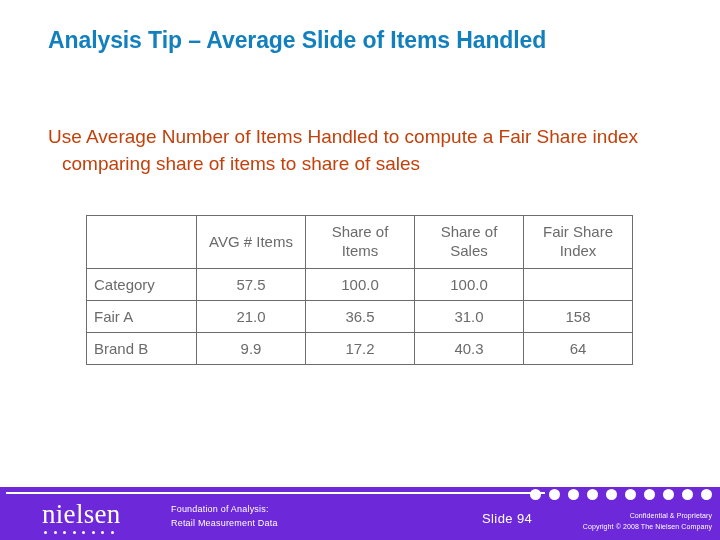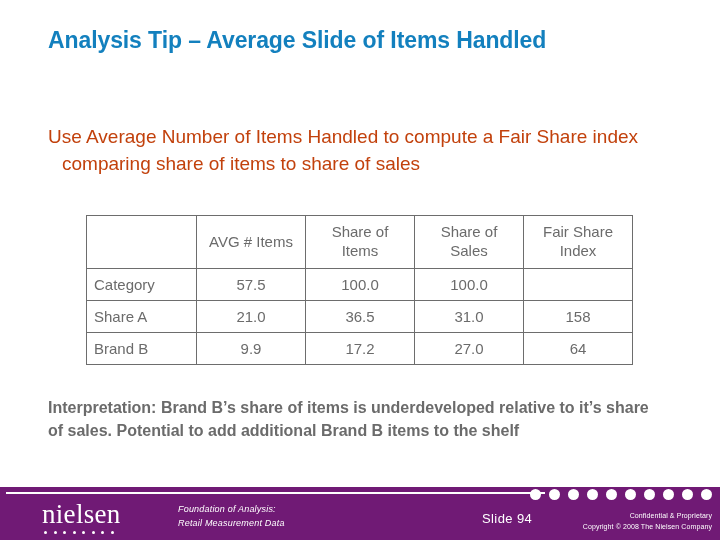--- a/index.html
+++ b/index.html
@@ -105,21 +105,21 @@
     line-height: 1.44;
   }
 
   
   .footer {
     position: absolute;
     left: 0;
     right: 0;
     bottom: 0;
     height: 53px;
-    background: #701a75;
+    background: #6d28d9;
   }
   .footer-rule {
     position: absolute;
     left: 6px;
     top: 5px;
     width: 539px;
     height: 2px;
     background: #ffffff;
   }
   .footer-dots {
@@ -159,27 +159,26 @@
   }
   .logo-dots .ldot {
     width: 3px;
     height: 3px;
     border-radius: 50%;
     background: #ffffff;
   }
 
   .footer-center-left {
     position: absolute;
-    left: 178px;
+    left: 171px;
     top: 16px;
     color: #ffffff;
     font-size: 9px;
     line-height: 1.5;
     letter-spacing: 0.2px;
-    font-style: italic;
   }
   .footer-slide {
     position: absolute;
     left: 482px;
     top: 24px;
     color: #ffffff;
     font-size: 13px;
     letter-spacing: 0.4px;
   }
   .footer-right {
@@ -221,37 +220,36 @@
     </thead>
     <tbody>
       <tr>
         <td class="rowlabel">Category</td>
         <td>57.5</td>
         <td>100.0</td>
         <td>100.0</td>
         <td class="fsi-cell"></td>
       </tr>
       <tr>
-        <td class="rowlabel">Share A</td>
+        <td class="rowlabel">Fair A</td>
         <td>21.0</td>
         <td>36.5</td>
         <td>31.0</td>
         <td class="fsi-cell">158</td>
       </tr>
       <tr>
         <td class="rowlabel">Brand B</td>
         <td>9.9</td>
         <td>17.2</td>
-        <td>27.0</td>
+        <td>40.3</td>
         <td class="fsi-cell">64</td>
       </tr>
     </tbody>
   </table>
 
-  <div class="interpretation">Interpretation: Brand B’s share of items is underdeveloped relative to it’s share of sales.  Potential to add additional Brand B items to the shelf</div>
 
   <div class="footer">
     <div class="footer-rule"></div>
     <div class="footer-dots" id="footer-dots">
         <span class="dot"></span>
         <span class="dot"></span>
         <span class="dot"></span>
         <span class="dot"></span>
         <span class="dot"></span>
         <span class="dot"></span>

